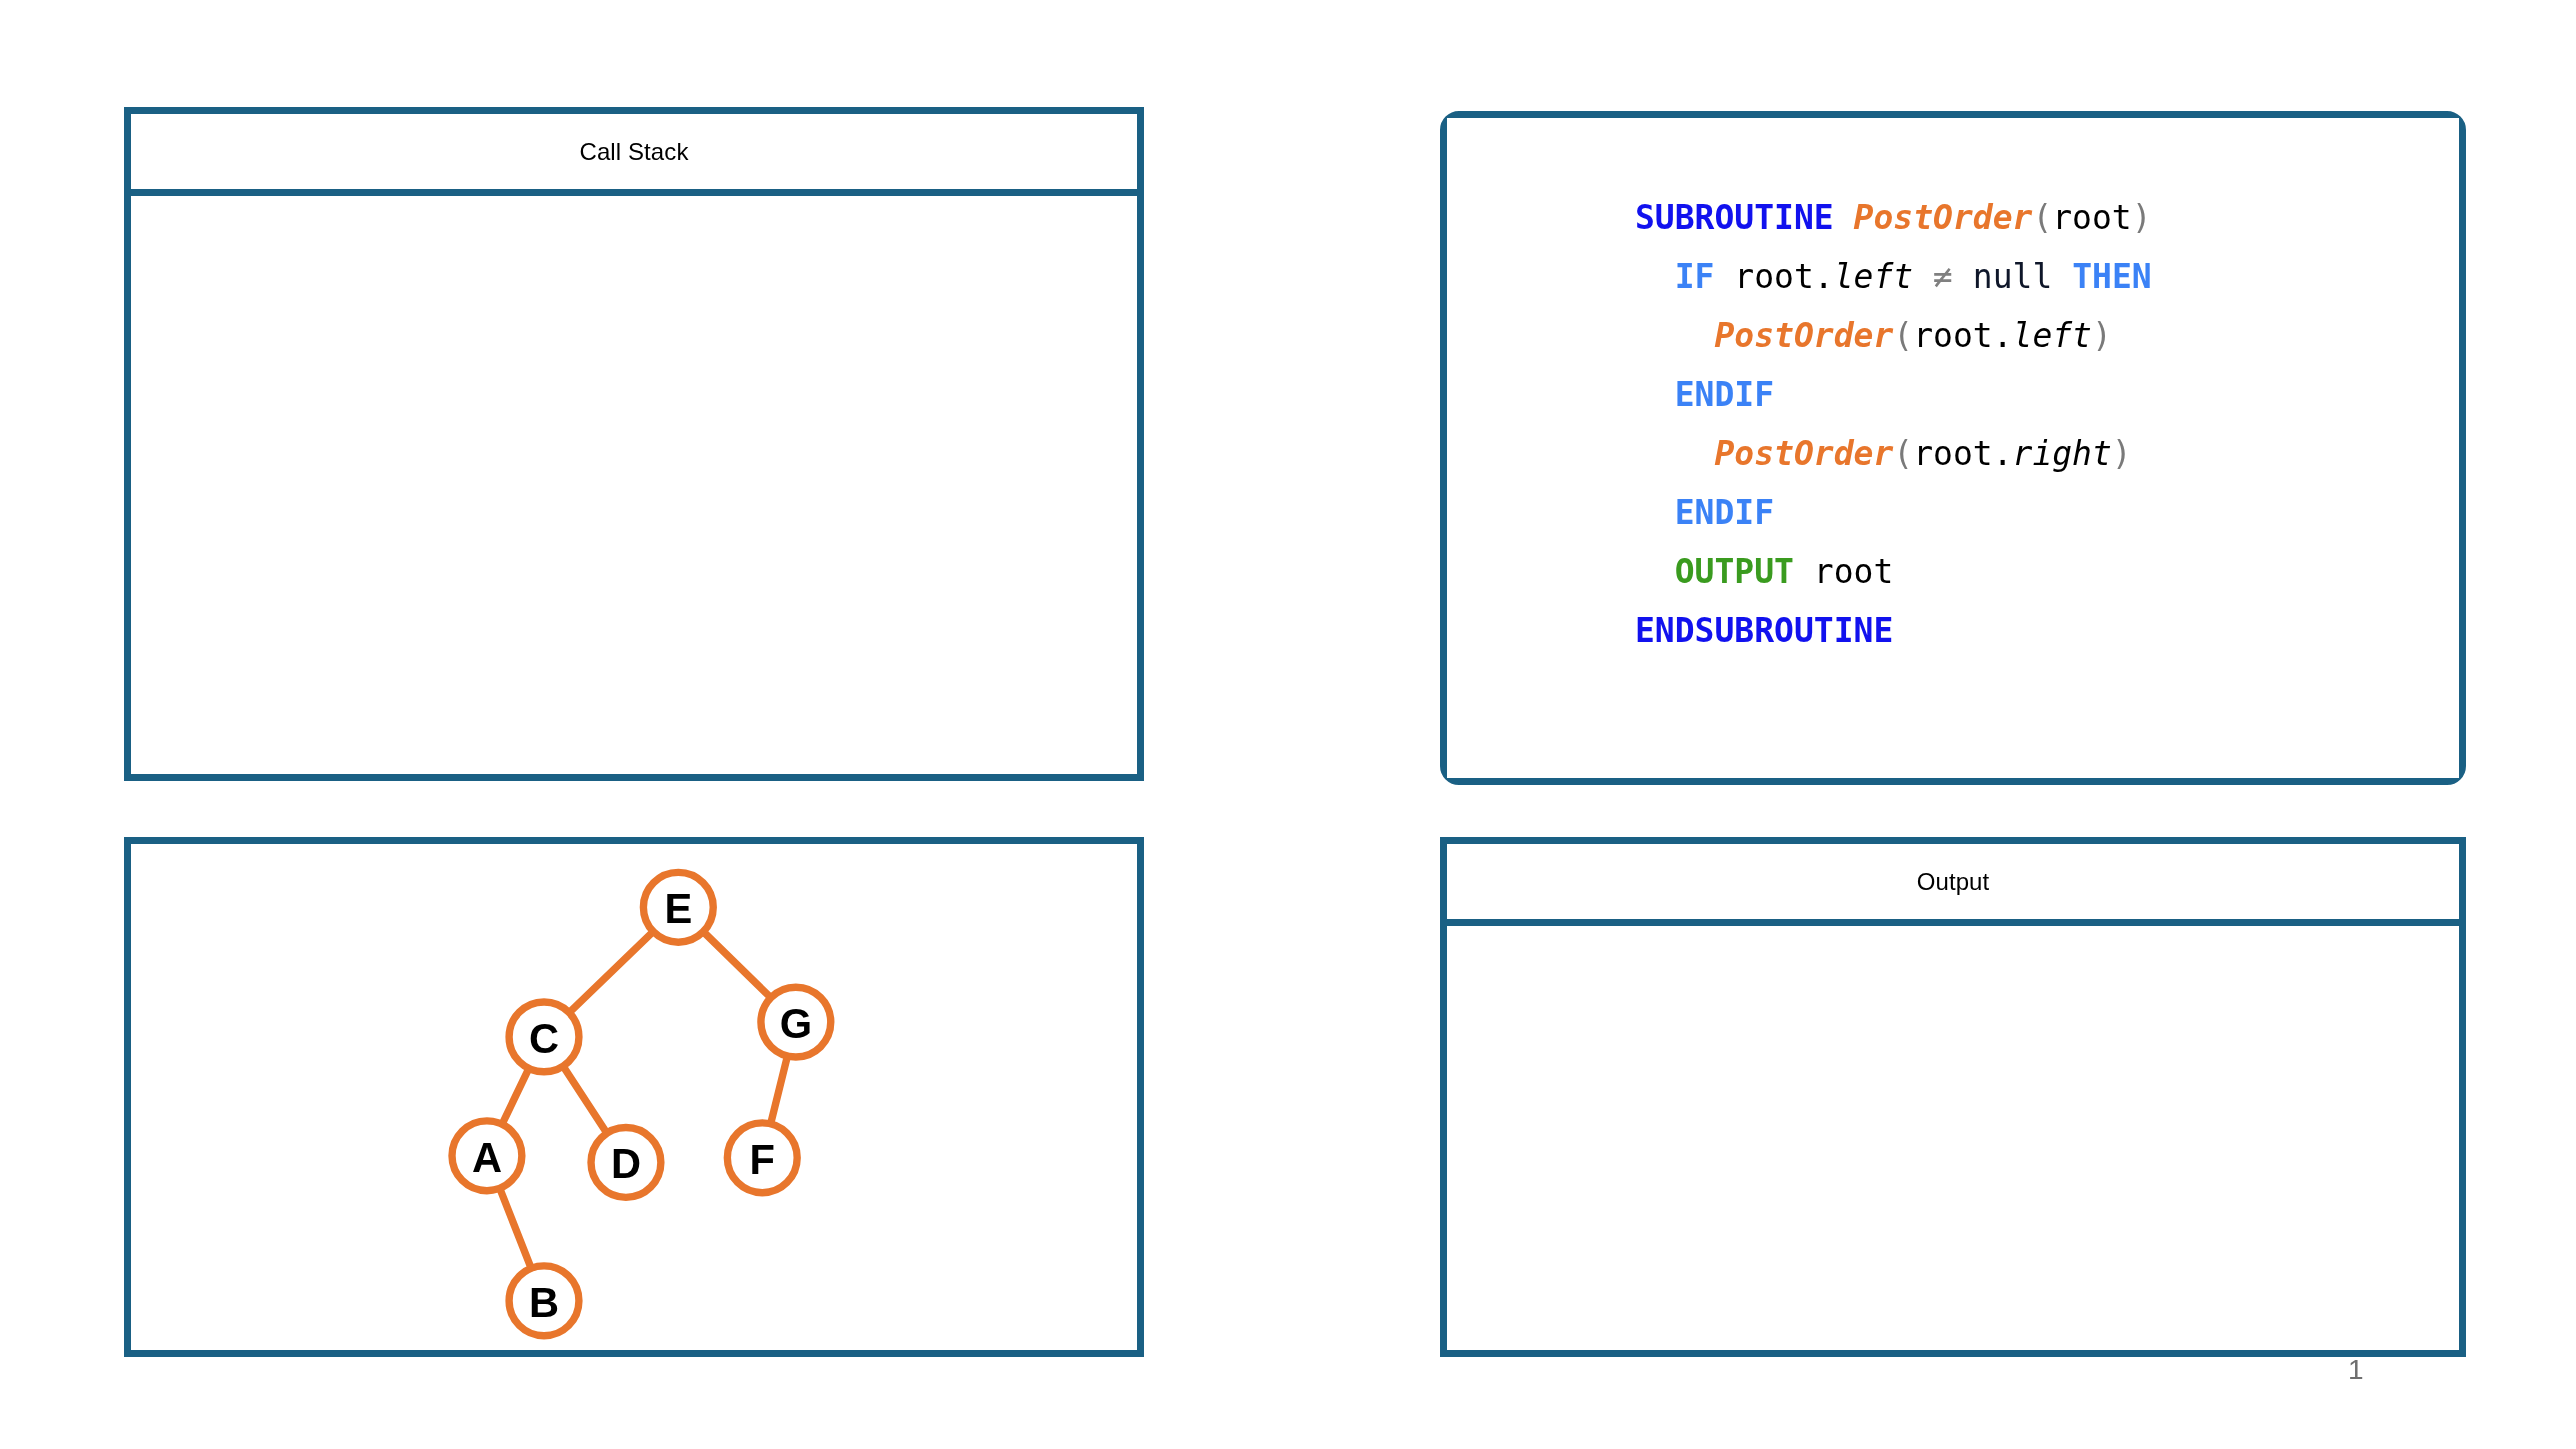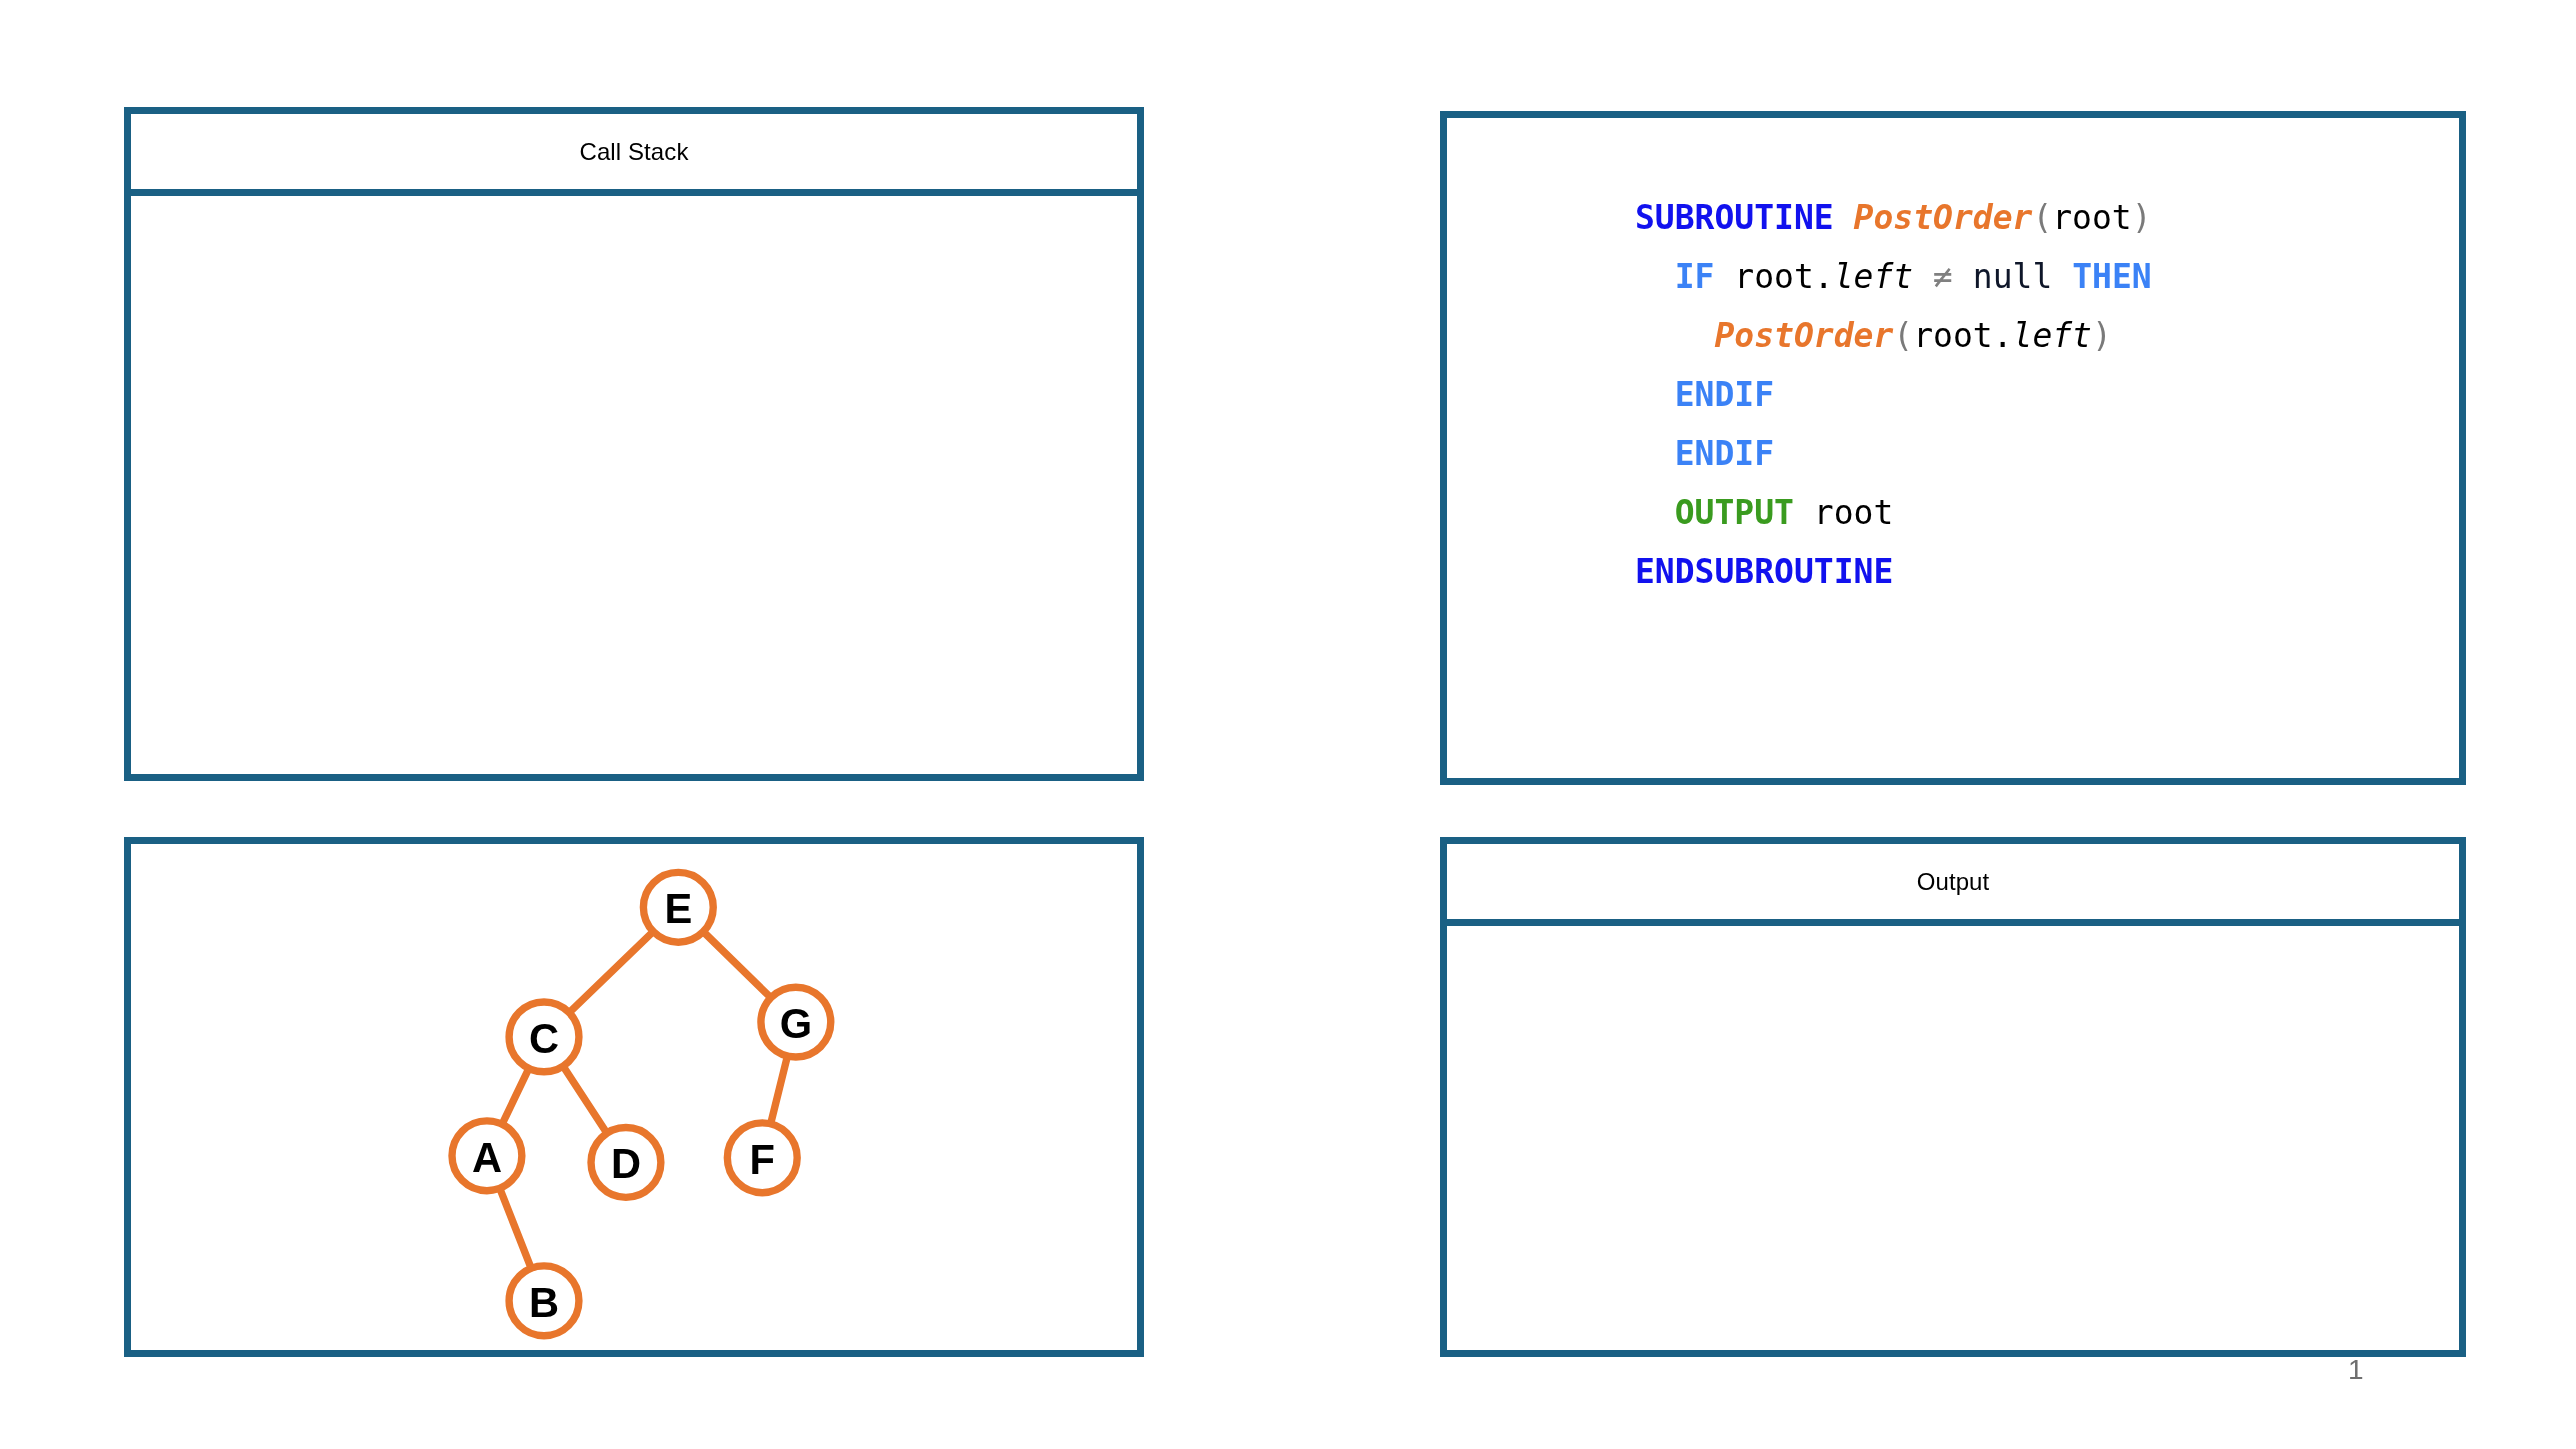--- a/index.html
+++ b/index.html
@@ -62,20 +62,21 @@
     left: 124px;
     top: 837px;
     width: 1020px;
     height: 520px;
   }
   #pseudocode-panel {
     left: 1440px;
     top: 111px;
     width: 1026px;
     height: 674px;
+    border-radius: 19px;
   }
   #output-panel {
     left: 1440px;
     top: 837px;
     width: 1026px;
     height: 520px;
   }
 
   
   .code-block {
@@ -198,20 +199,21 @@
     </svg>
   </div>
 </div>
 
 <div class="panel" id="pseudocode-panel">
   <div class="panel-body no-header">
     <div class="code-block" id="code-block"><span class="code-line"><span class="kw-blue">SUBROUTINE</span><span class="plain"> </span><span class="fn-orange">PostOrder</span><span class="punct-gray">(</span><span class="plain">root</span><span class="punct-gray">)</span>
 </span><span class="code-line"><span class="plain">  </span><span class="kw-purple">IF</span><span class="plain"> root.</span><span class="prop-ital">left</span><span class="plain"> </span><span class="op-gray">≠</span><span class="plain"> </span><span class="lit-blue">null</span><span class="plain"> </span><span class="kw-purple">THEN</span>
 </span><span class="code-line"><span class="plain">    </span><span class="fn-orange">PostOrder</span><span class="punct-gray">(</span><span class="plain">root.</span><span class="prop-ital">left</span><span class="punct-gray">)</span>
 </span><span class="code-line"><span class="plain">  </span><span class="kw-purple">ENDIF</span>
+</span><span class="code-line"><span class="plain">    </span><span class="fn-orange">PostOrder</span><span class="punct-gray">(</span><span class="plain">root.</span><span class="prop-ital">right</span><span class="punct-gray">)</span>
 </span><span class="code-line"><span class="plain">  </span><span class="kw-purple">ENDIF</span>
 </span><span class="code-line"><span class="plain">  </span><span class="kw-green">OUTPUT</span><span class="plain"> root</span>
 </span><span class="code-line"><span class="kw-blue">ENDSUBROUTINE</span>
 </span></div>
   </div>
 </div>
 
 <div class="panel" id="output-panel">
   <div class="panel-header">
     <span class="panel-title">Output</span>

